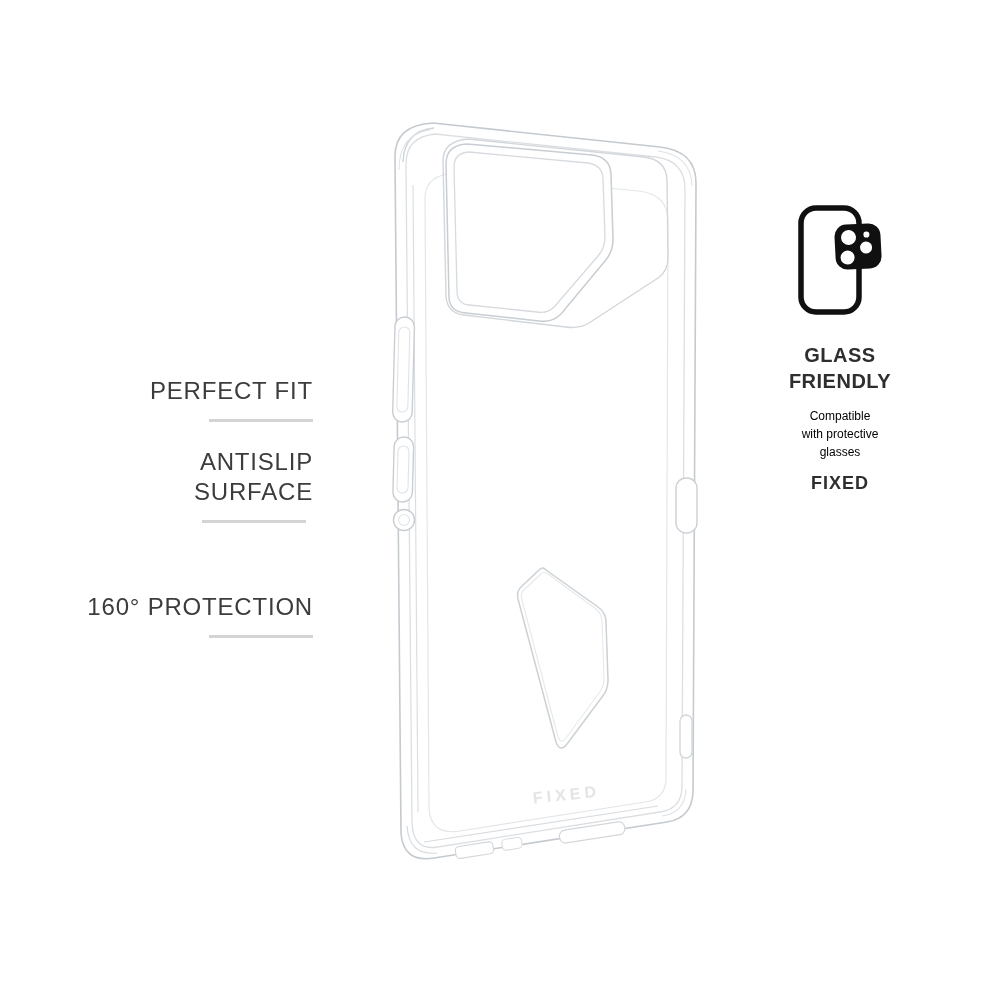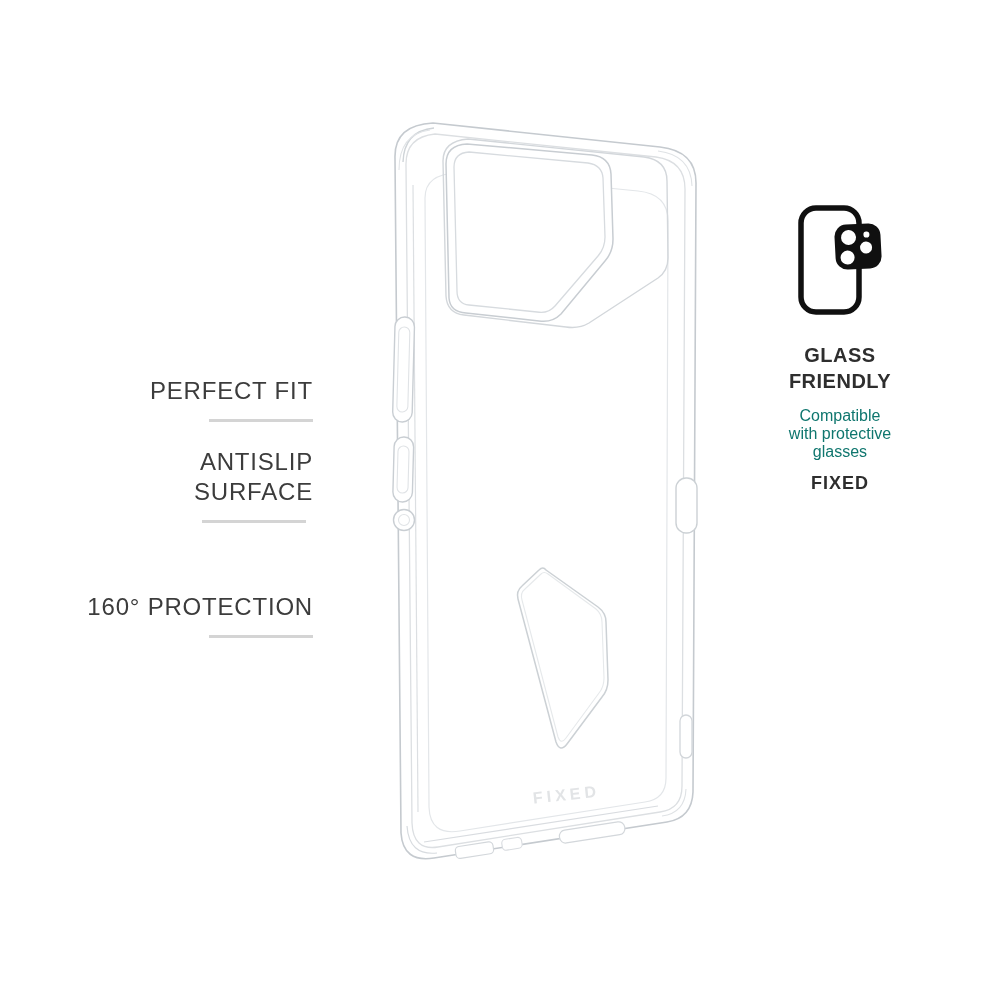--- a/index.html
+++ b/index.html
@@ -65,23 +65,23 @@
     margin-top: 18px;
     font-size: 20px;
     font-weight: bold;
     line-height: 26px;
     letter-spacing: 0.5px;
     color: #2e2e2e;
     white-space: pre-line;
   }
   .glass-desc {
     margin-top: 13px;
-    font-size: 16px;
+    font-size: 12px;
     line-height: 18px;
-    color: #0f766e;
+    color: #000000;
     white-space: pre-line;
   }
   .glass-brand {
     margin-top: 12px;
     font-size: 18px;
     font-weight: bold;
     letter-spacing: 1px;
     color: #2e2e2e;
   }
 </style>

